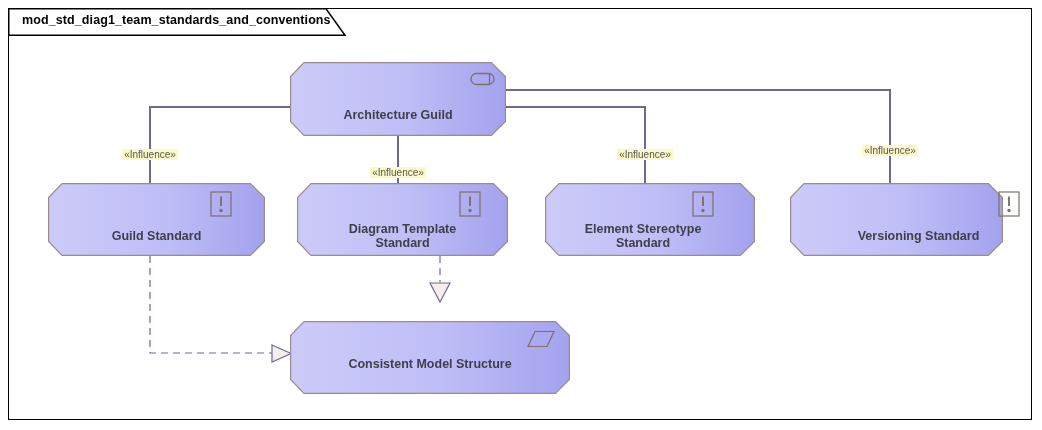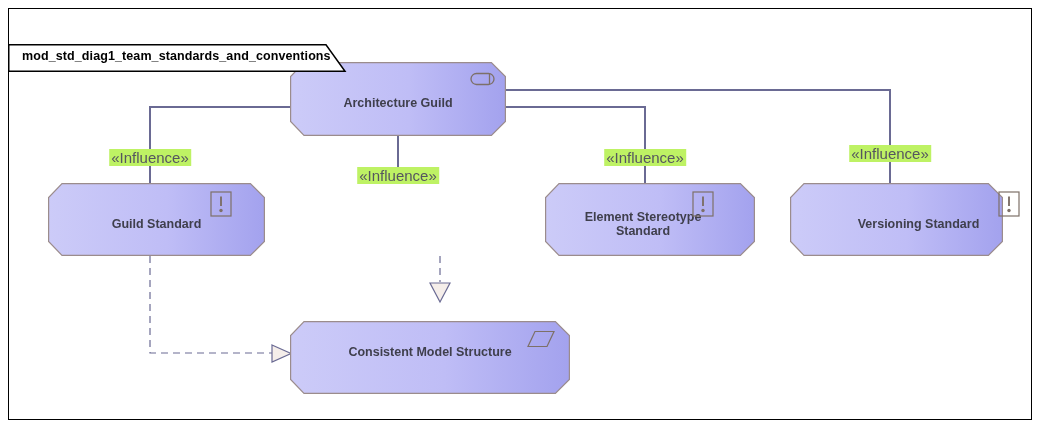--- a/index.html
+++ b/index.html
@@ -28,21 +28,20 @@
     box-sizing: border-box;
     background: transparent;
   }
   
   .title-tab {
     position: absolute;
     left: 8px;
     top: 8px;
     height: 26px;
     z-index: 6;
-    margin-top: 36px;
   }
   .title-tab svg {
     display: block;
   }
   .title-tab-label {
     position: absolute;
     left: 14px;
     top: 5px;
     font-size: 12.5px;
     font-weight: bold;
@@ -59,43 +58,43 @@
     width: 1042px;
     height: 430px;
     z-index: 2;
     pointer-events: none;
   }
 
   
   .rel-label {
     position: absolute;
     z-index: 4;
-    font-size: 15px;
+    font-size: 10px;
     color: #55555f;
-    background: #bef264;
+    background: #fef9c3;
     padding: 0 2px;
     white-space: nowrap;
     transform: translateX(-50%);
   }
 
   
   .node {
     position: absolute;
     z-index: 3;
   }
   .node svg.shape {
     position: absolute;
     left: 0;
     top: 0;
     display: block;
   }
   .node-label {
     position: absolute;
     left: 0;
-    top: 4px;
+    top: 16px;
     width: 100%;
     height: 100%;
     display: flex;
     align-items: center;
     justify-content: center;
     font-size: 12.5px;
     font-weight: bold;
     color: #3f3f4c;
     text-align: center;
     padding: 0 26px;
@@ -175,20 +174,33 @@
     <span class="node-icon" style="right:33px; top:8px;">
       <svg width="22" height="26" viewBox="0 0 22 26" xmlns="http://www.w3.org/2000/svg">
         <rect x="1" y="1" width="20" height="24" fill="none" stroke="#7d7068" stroke-width="1.2"></rect>
         <line x1="11" y1="5.5" x2="11" y2="15" stroke="#7d7068" stroke-width="1.9"></line>
         <circle cx="11" cy="19.5" r="1.7" fill="#7d7068"></circle>
       </svg>
     </span>
     <span class="node-label">Guild Standard</span>
   </div>
 
+  <div class="node" style="left:297px; top:183px; width:211px; height:73px;">
+    <svg class="shape" width="211" height="73" viewBox="0 0 211 73" xmlns="http://www.w3.org/2000/svg">
+      <path d="M 14 0.6 L 196.4 0.6 L 210.4 14.6 L 210.4 58.4 L 196.4 72.4 L 14 72.4 L 0.6 58.4 L 0.6 14.6 Z" fill="url(#elemGrad)" stroke="#9b8c8c" stroke-width="1.2"></path>
+    </svg>
+    <span class="node-icon" style="right:27px; top:8px;">
+      <svg width="22" height="26" viewBox="0 0 22 26" xmlns="http://www.w3.org/2000/svg">
+        <rect x="1" y="1" width="20" height="24" fill="none" stroke="#7d7068" stroke-width="1.2"></rect>
+        <line x1="11" y1="5.5" x2="11" y2="15" stroke="#7d7068" stroke-width="1.9"></line>
+        <circle cx="11" cy="19.5" r="1.7" fill="#7d7068"></circle>
+      </svg>
+    </span>
+    <span class="node-label">Diagram Template Standard</span>
+  </div>
 
   <div class="node" style="left:545px; top:183px; width:196px; height:73px;">
     <svg class="shape" width="210" height="73" viewBox="0 0 210 73" xmlns="http://www.w3.org/2000/svg">
       <path d="M 14 0.6 L 195.4 0.6 L 209.4 14.6 L 209.4 58.4 L 195.4 72.4 L 14 72.4 L 0.6 58.4 L 0.6 14.6 Z" fill="url(#elemGrad)" stroke="#9b8c8c" stroke-width="1.2"></path>
     </svg>
     <span class="node-icon" style="right:27px; top:8px;">
       <svg width="22" height="26" viewBox="0 0 22 26" xmlns="http://www.w3.org/2000/svg">
         <rect x="1" y="1" width="20" height="24" fill="none" stroke="#7d7068" stroke-width="1.2"></rect>
         <line x1="11" y1="5.5" x2="11" y2="15" stroke="#7d7068" stroke-width="1.9"></line>
         <circle cx="11" cy="19.5" r="1.7" fill="#7d7068"></circle>

